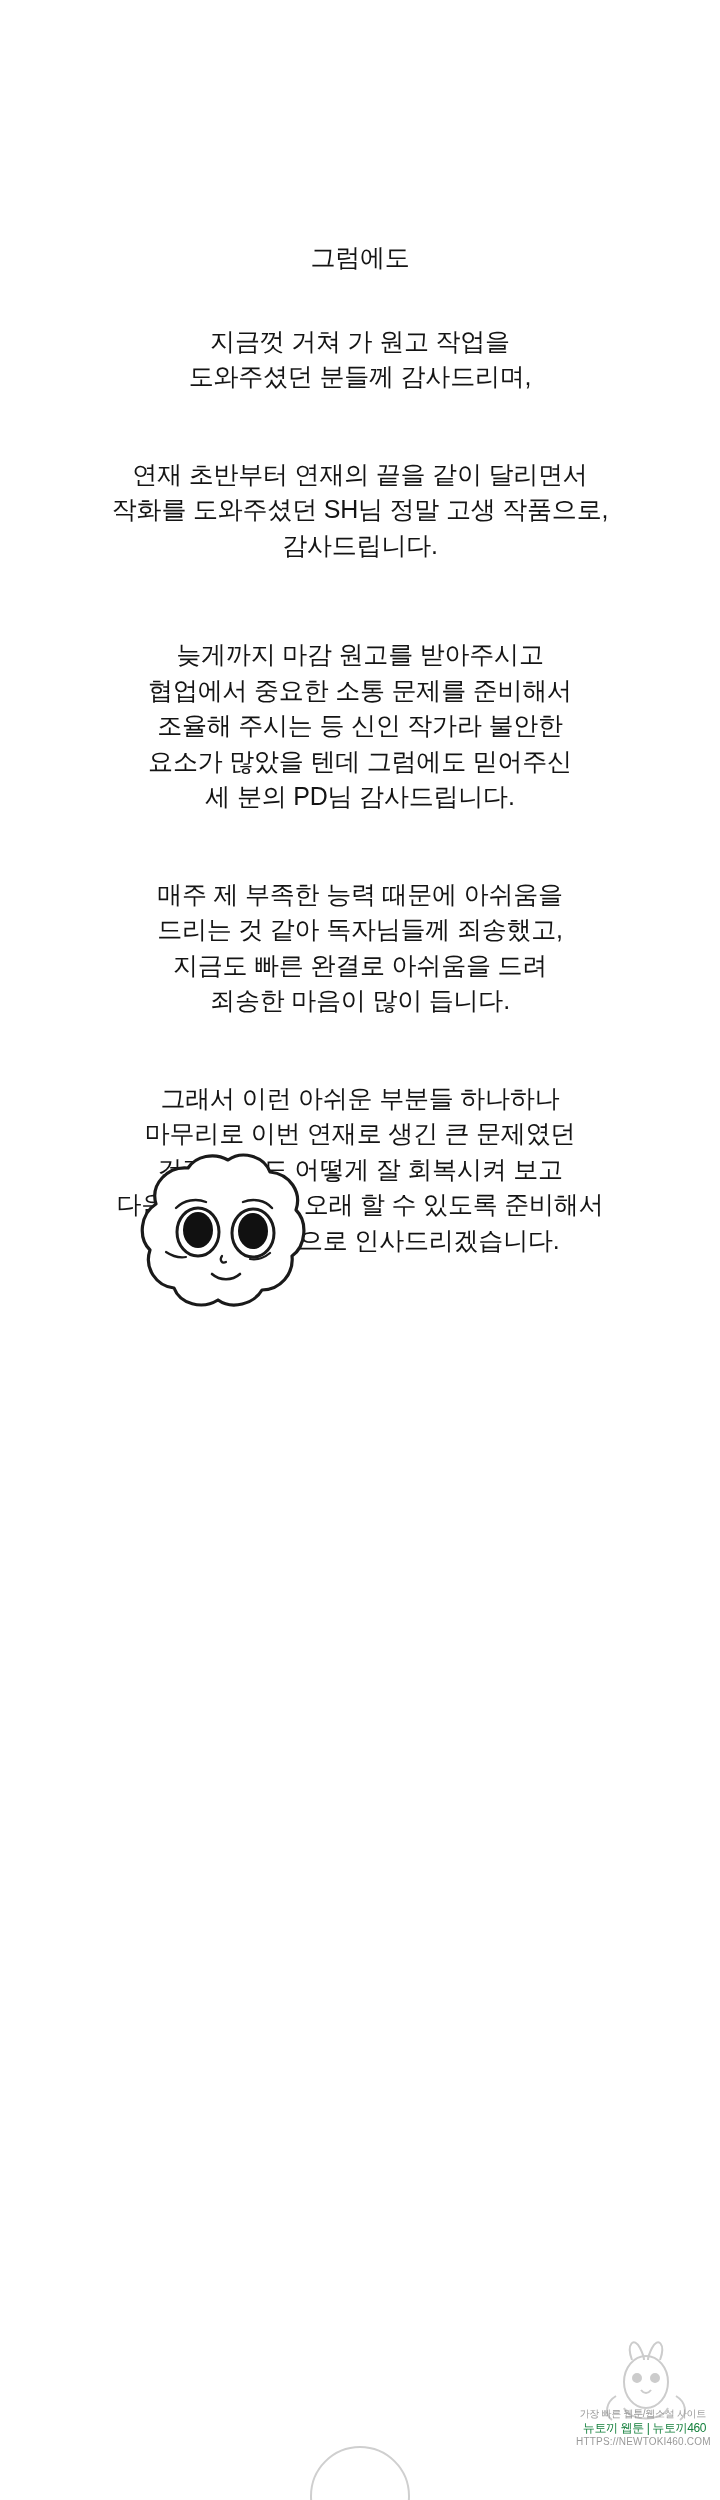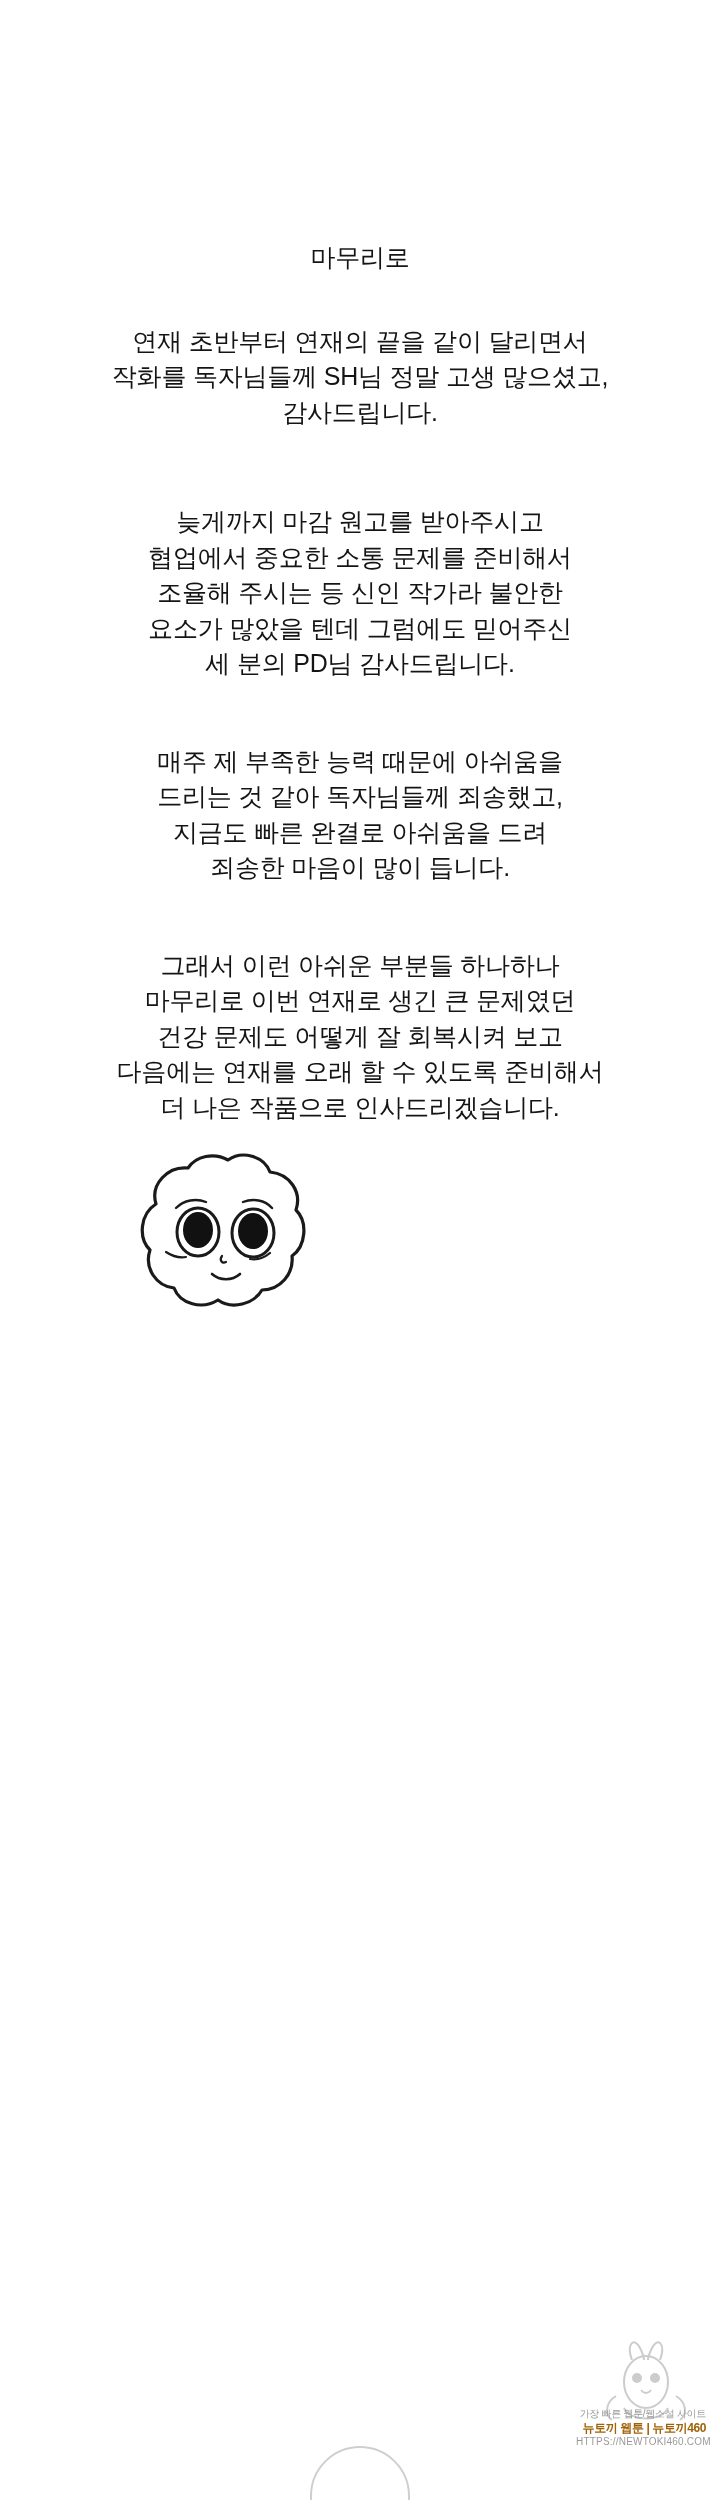--- a/index.html
+++ b/index.html
@@ -75,23 +75,23 @@
     color: #8a8a8a;
   }
   .wm-line1 {
     font-size: 10px;
     letter-spacing: -0.3px;
     color: #9a9a9a;
     display: block;
   }
   .wm-line2 {
     font-size: 12px;
-    font-weight: bold;
+    font-weight: normal;
     letter-spacing: -0.4px;
-    color: #a16207;
+    color: #15803d;
     display: block;
   }
   .wm-line3 {
     font-size: 10px;
     letter-spacing: 0.2px;
     color: #9a9a9a;
     display: block;
   }
 
   
@@ -106,23 +106,25 @@
     border-radius: 50%;
     background: #ffffff;
   }
 </style>
 </head>
 <body>
 
 <div class="page">
 
   <div class="afterword">
-    <p class="para title">마무리로</p>
+    <p class="para title">그럼에도</p>
+    <p class="para gap-lg">지금껏 거쳐 가 원고 작업을
+도와주셨던 분들께 감사드리며,</p>
     <p class="para gap-xl">연재 초반부터 연재의 끝을 같이 달리면서
-작화를 독자님들께 SH님 정말 고생 많으셨고,
+작화를 도와주셨던 SH님 정말 고생 작품으로,
 감사드립니다.</p>
     <p class="para gap-lg">늦게까지 마감 원고를 받아주시고
 협업에서 중요한 소통 문제를 준비해서
 조율해 주시는 등 신인 작가라 불안한
 요소가 많았을 텐데 그럼에도 믿어주신
 세 분의 PD님 감사드립니다.</p>
     <p class="para gap-lg">매주 제 부족한 능력 때문에 아쉬움을
 드리는 것 같아 독자님들께 죄송했고,
 지금도 빠른 완결로 아쉬움을 드려
 죄송한 마음이 많이 듭니다.</p>

